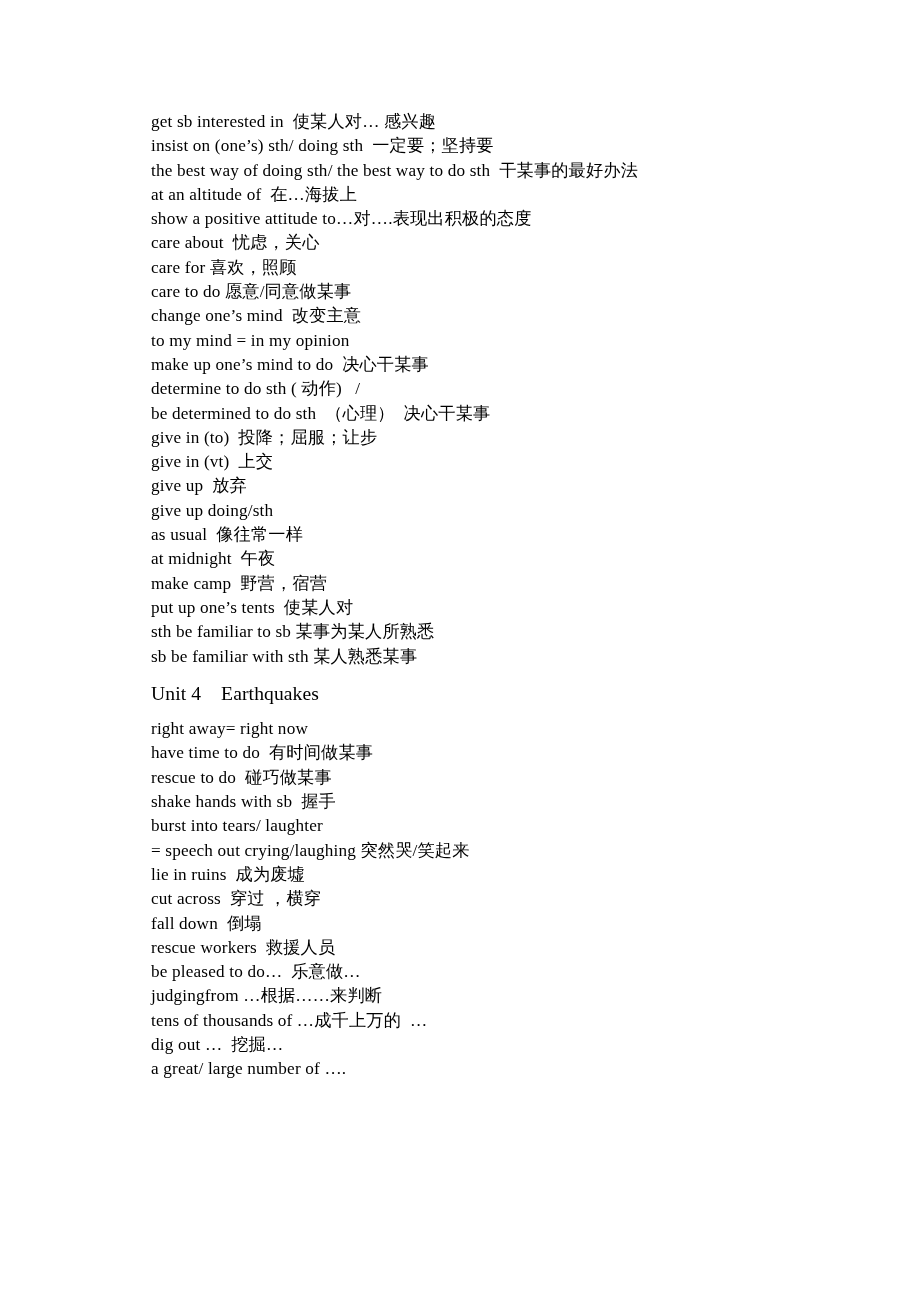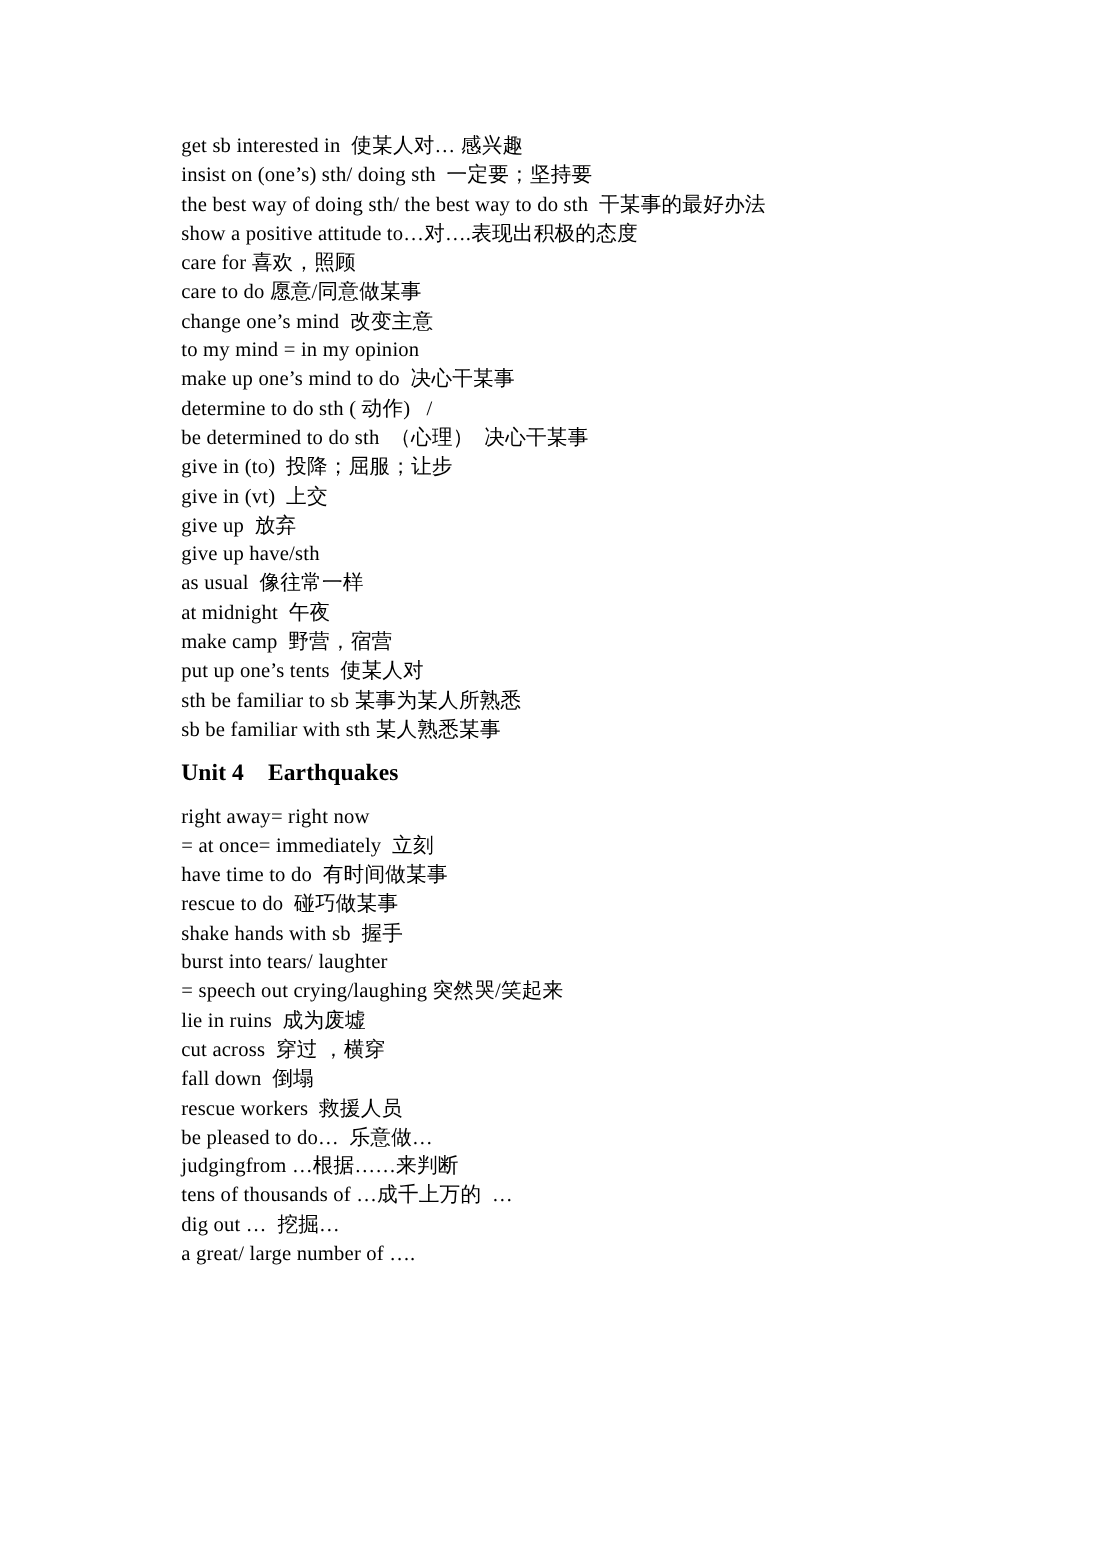--- a/index.html
+++ b/index.html
@@ -39,63 +39,64 @@
   .phrase-line {
     font-size: 17.2px;
     line-height: 24.3px;
     white-space: pre;
     letter-spacing: 0.01em;
     font-weight: normal;
   }
 
   .unit-heading {
     font-size: 19.6px;
-    font-weight: bold;
+    font-weight: normal;
     line-height: 24.3px;
     margin-top: 13px;
     margin-bottom: 11px;
     white-space: pre;
     letter-spacing: 0.005em;
   }
 </style>
 </head>
 <body>
 
 <div class="page">
   <div class="content">
 
     <div>
       <div class="phrase-line">get sb interested in  使某人对… 感兴趣</div>
       <div class="phrase-line">insist on (one’s) sth/ doing sth  一定要；坚持要</div>
       <div class="phrase-line">the best way of doing sth/ the best way to do sth  干某事的最好办法</div>
+      <div class="phrase-line">at an altitude of  在…海拔上</div>
       <div class="phrase-line">show a positive attitude to…对….表现出积极的态度</div>
+      <div class="phrase-line">care about  忧虑，关心</div>
       <div class="phrase-line">care for 喜欢，照顾</div>
       <div class="phrase-line">care to do 愿意/同意做某事</div>
       <div class="phrase-line">change one’s mind  改变主意</div>
       <div class="phrase-line">to my mind = in my opinion</div>
       <div class="phrase-line">make up one’s mind to do  决心干某事</div>
       <div class="phrase-line">determine to do sth ( 动作)   /</div>
       <div class="phrase-line">be determined to do sth  （心理）  决心干某事</div>
       <div class="phrase-line">give in (to)  投降；屈服；让步</div>
       <div class="phrase-line">give in (vt)  上交</div>
       <div class="phrase-line">give up  放弃</div>
-      <div class="phrase-line">give up have/sth</div>
+      <div class="phrase-line">give up doing/sth</div>
       <div class="phrase-line">as usual  像往常一样</div>
       <div class="phrase-line">at midnight  午夜</div>
       <div class="phrase-line">make camp  野营，宿营</div>
       <div class="phrase-line">put up one’s tents  使某人对</div>
       <div class="phrase-line">sth be familiar to sb 某事为某人所熟悉</div>
       <div class="phrase-line">sb be familiar with sth 某人熟悉某事</div>
     </div>
 
     <h2 class="unit-heading">Unit 4    Earthquakes</h2>
 
     <div>
       <div class="phrase-line">right away= right now</div>
-      <div class="phrase-line">= at once= immediately  立刻</div>
       <div class="phrase-line">have time to do  有时间做某事</div>
       <div class="phrase-line">rescue to do  碰巧做某事</div>
       <div class="phrase-line">shake hands with sb  握手</div>
       <div class="phrase-line">burst into tears/ laughter</div>
       <div class="phrase-line">= speech out crying/laughing 突然哭/笑起来</div>
       <div class="phrase-line">lie in ruins  成为废墟</div>
       <div class="phrase-line">cut across  穿过 ，横穿</div>
       <div class="phrase-line">fall down  倒塌</div>
       <div class="phrase-line">rescue workers  救援人员</div>
       <div class="phrase-line">be pleased to do…  乐意做…</div>

